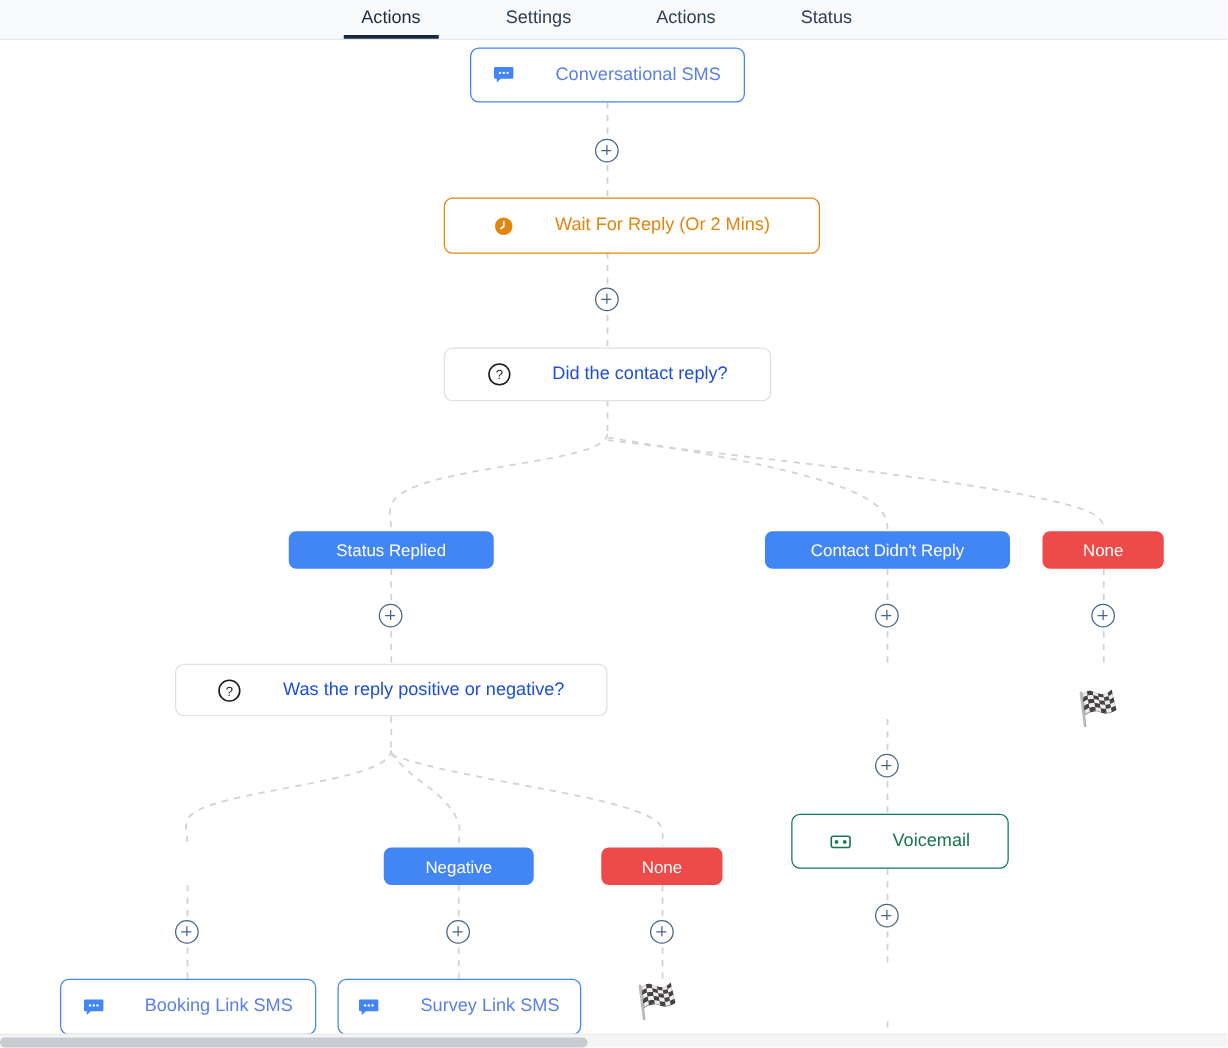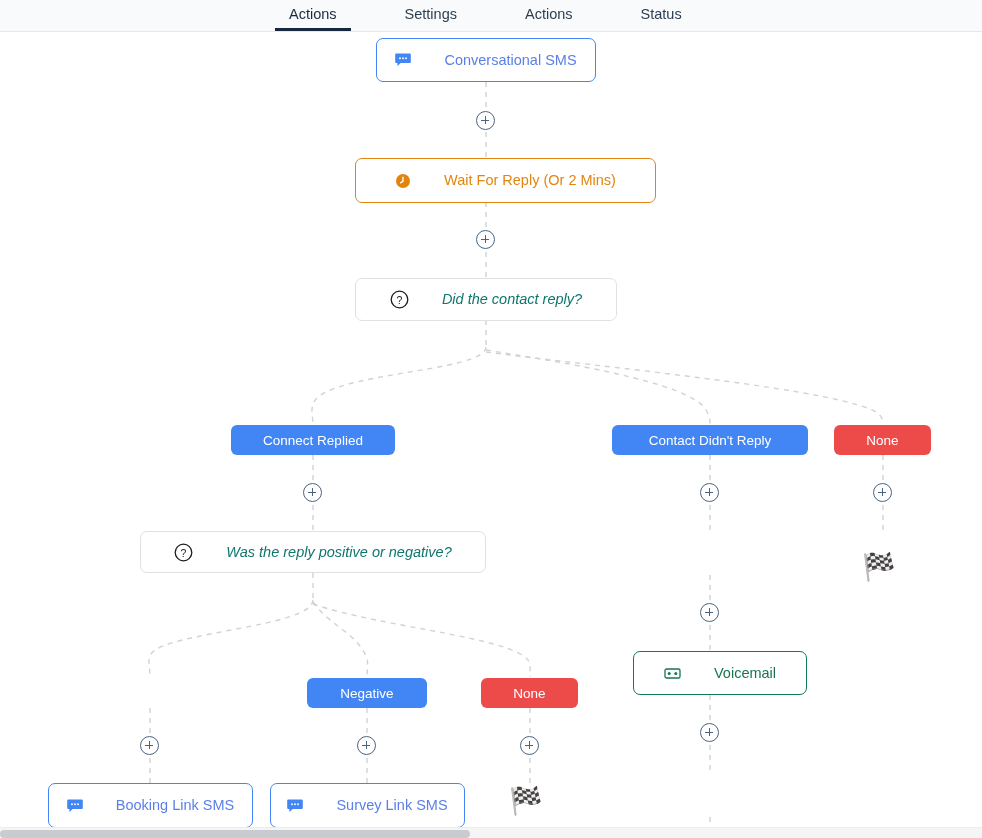--- a/index.html
+++ b/index.html
@@ -82,21 +82,21 @@
   }
   .node .lbl { line-height: 1; }
 
   .node.sms      { border-color: #4285f4; }
   .node.sms .lbl { color: #5a7fe8; }
 
   .node.wait      { border-color: #e2850f; }
   .node.wait .lbl { color: #e2850f; }
 
   .node.cond      { border-color: #dfe1e5; }
-  .node.cond .lbl { color: #0f766e; font-style: italic; }
+  .node.cond .lbl { color: #1d4ed8; }
 
   .node.call      { border-color: #0bab6b; }
   .node.call .lbl { color: #17b277; }
 
   .node.vm      { border-color: #0e7a53; }
   .node.vm .lbl { color: #17764f; }
 
   
   .pill {
     position: absolute;
@@ -255,21 +255,21 @@
     <span class="ico">
       <svg width="19" height="19" viewBox="0 0 19 19">
         <circle cx="9.5" cy="9.5" r="8.3" fill="none" stroke="#1c1c1c" stroke-width="1.3"></circle>
         <text x="9.5" y="13.6" text-anchor="middle" font-family="Liberation Sans, sans-serif" font-size="10.5" fill="#1c1c1c">?</text>
       </svg>
     </span>
     <span class="lbl">Did the contact reply?</span>
   </div>
 
   <div class="pill blue" style="left:231px; top:393px; width:164px;">
-    <span>Connect Replied</span>
+    <span>Status Replied</span>
   </div>
   <div class="pill blue" style="left:612px; top:393px; width:196px;">
     <span>Contact Didn't Reply</span>
   </div>
   <div class="pill red" style="left:834px; top:393px; width:97px;">
     <span>None</span>
   </div>
 
   <div class="plusbtn" style="left:303px; top:451px;"></div>
   <div class="plusbtn" style="left:700px; top:451px;"></div>

